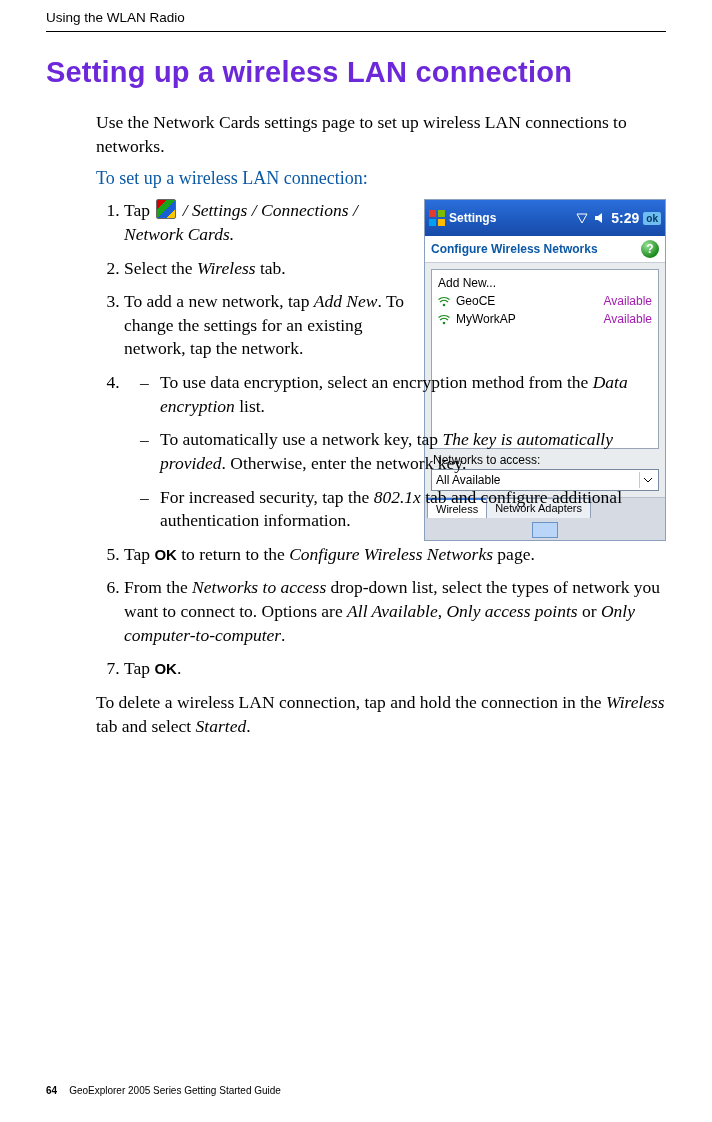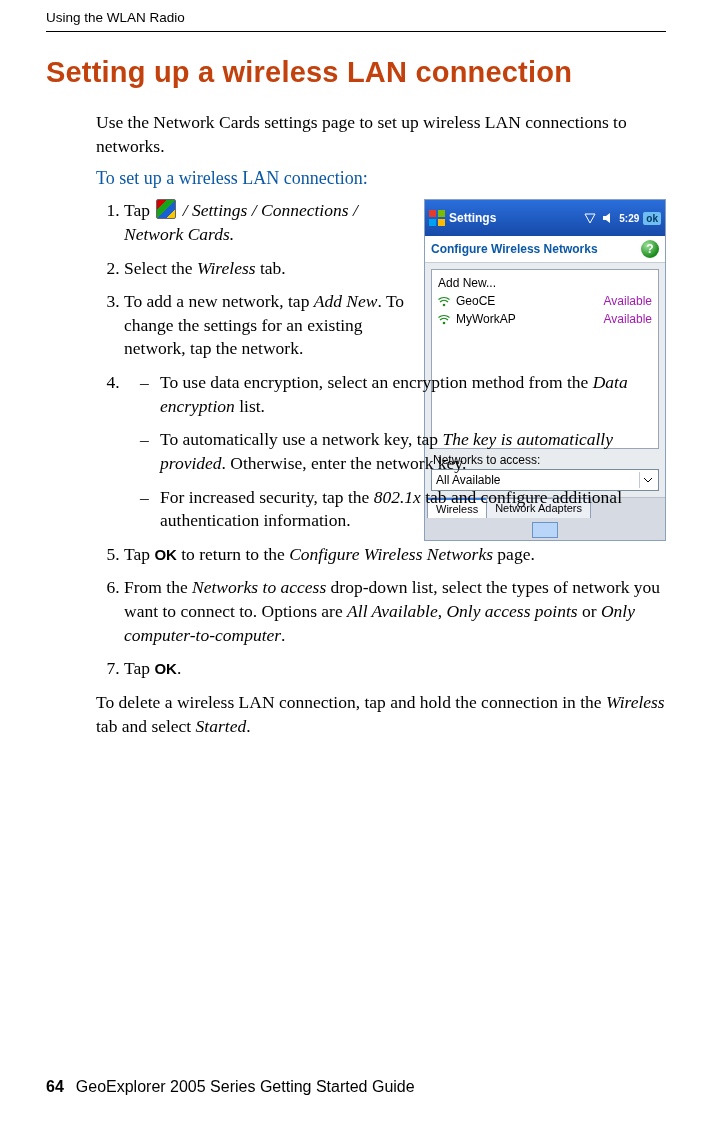--- a/index.html
+++ b/index.html
@@ -24,21 +24,21 @@
     padding-bottom: 4px;
   }
   hr.rule {
     border: none;
     border-top: 1px solid #000;
     margin: 2px 0 24px 0;
   }
   h1.section-title {
     font-family: "Segoe UI Semibold", "Trebuchet MS", "Segoe UI", Arial, sans-serif;
     font-weight: 700;
-    color: #c2410c;
+    color: #6d28d9;
     font-size: 29px;
     margin: 0 0 22px 0;
     letter-spacing: 0.2px;
   }
   .intro {
     margin: 0 0 10px 50px;
     font-size: 17.5px;
     line-height: 1.35;
   }
   .subhead {
@@ -101,21 +101,21 @@
   .trail-para {
     margin: 10px 0 0 50px;
     font-size: 17.5px;
     line-height: 1.35;
   }
   .footer {
     position: absolute;
     bottom: 26px;
     left: 46px;
     font-family: "Segoe UI", "Myriad Pro", Arial, sans-serif;
-    font-size: 16px;
+    font-size: 10px;
   }
   .footer .pnum {
     font-weight: 700;
     margin-right: 12px;
   }
 
   
   .device {
     position: absolute;
     right: 0;
@@ -262,21 +262,21 @@
         <span class="sig">
           <svg viewBox="0 0 14 14">
               <path d="M7 12 L12 3 L2 3 Z" fill="none" stroke="#fff" stroke-width="1"></path>
             </svg>
         </span>
         <span class="spk">
           <svg viewBox="0 0 14 14">
               <path d="M2 5h3l4-3v10l-4-3H2z" fill="#fff"></path>
             </svg>
         </span>
-        <span style="font-size:10px;font-weight:700;">5:29</span>
+        <span style="font-size:14px;font-weight:700;">5:29</span>
         <span class="okbtn">ok</span>
       </div>
       <div class="subtitle">
         <span>Configure Wireless Networks</span>
         <span class="help">?</span>
       </div>
       <div class="listbox">
         <div class="row">
           <span class="name">Add New...</span>
         </div>

